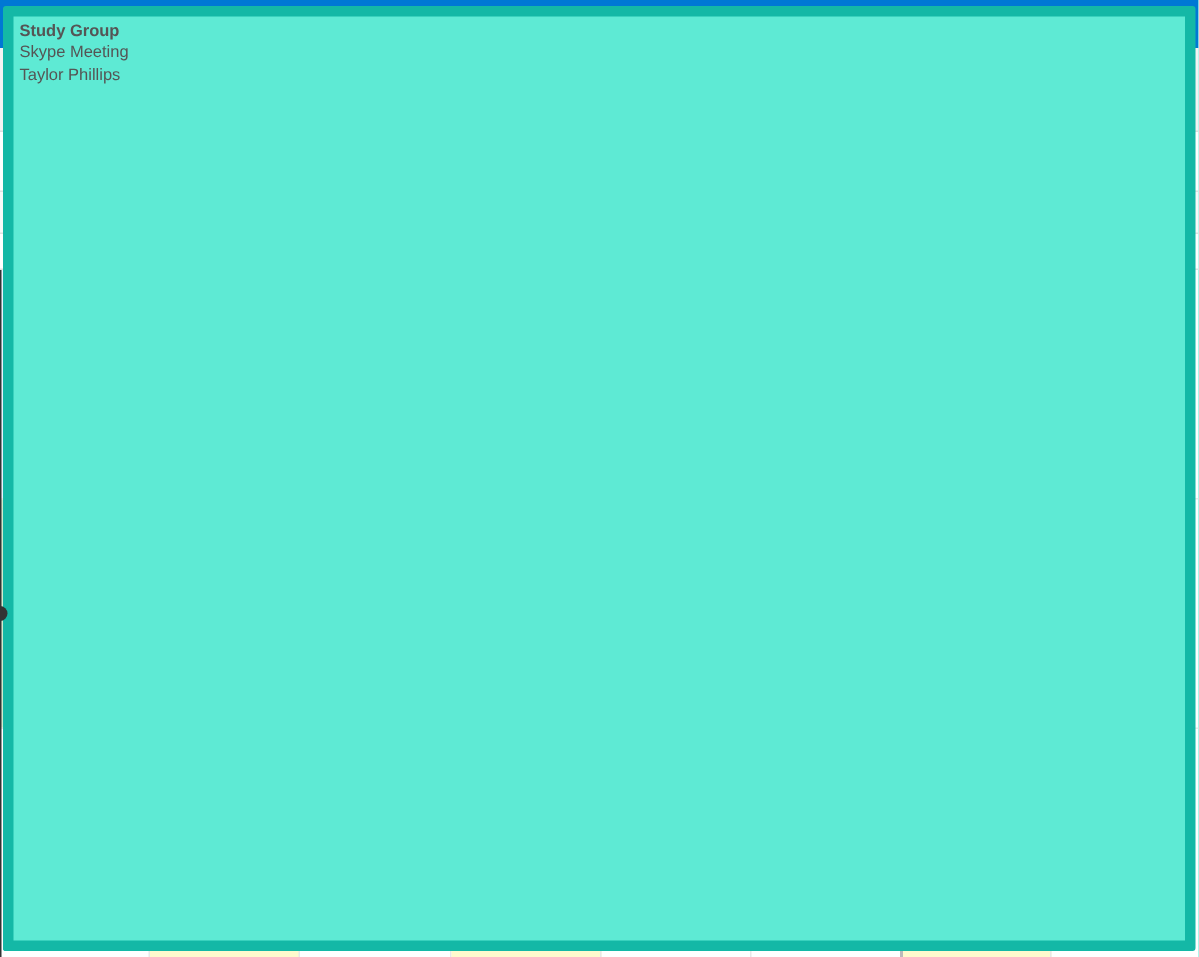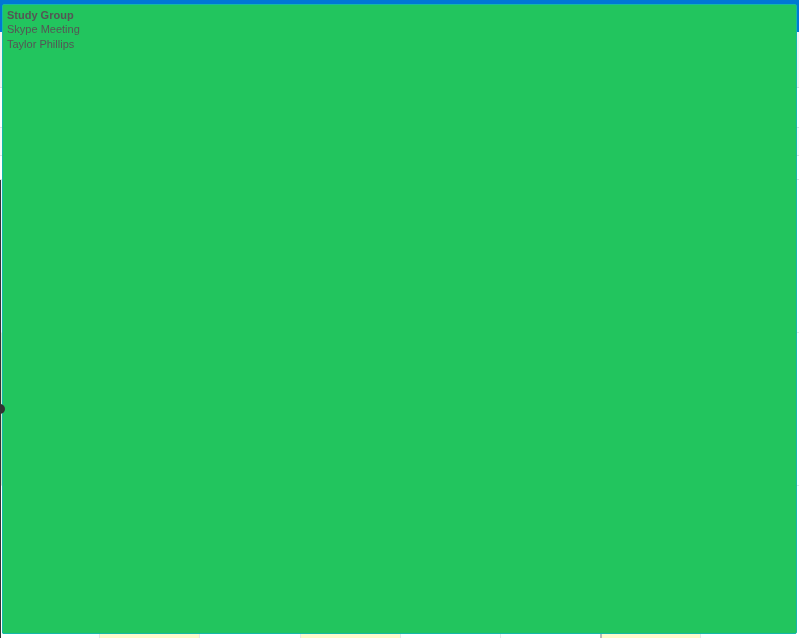--- a/index.html
+++ b/index.html
@@ -123,21 +123,21 @@
     .event {
       position: absolute;
       border-radius: 2px;
       padding: 3px 4px;
       font-size: 11px;
       line-height: 1.3;
       overflow: hidden;
     }
     .event-blue { background: #cce5ff; color: #003d6b; }
     .event-green { background: #6aaa6a; color: #fff; }
-    .event-yellow { background: #22c55e; color: #555; border: 1px solid #14b8a6; }
+    .event-yellow { background: #5eead4; color: #555; border: 7px solid #14b8a6; }
 
     
     .time-dot {
       width: 10px; height: 10px;
       background: #333;
       border-radius: 50%;
       position: absolute;
       left: -5px;
       top: 50%;
       transform: translateY(-50%);

